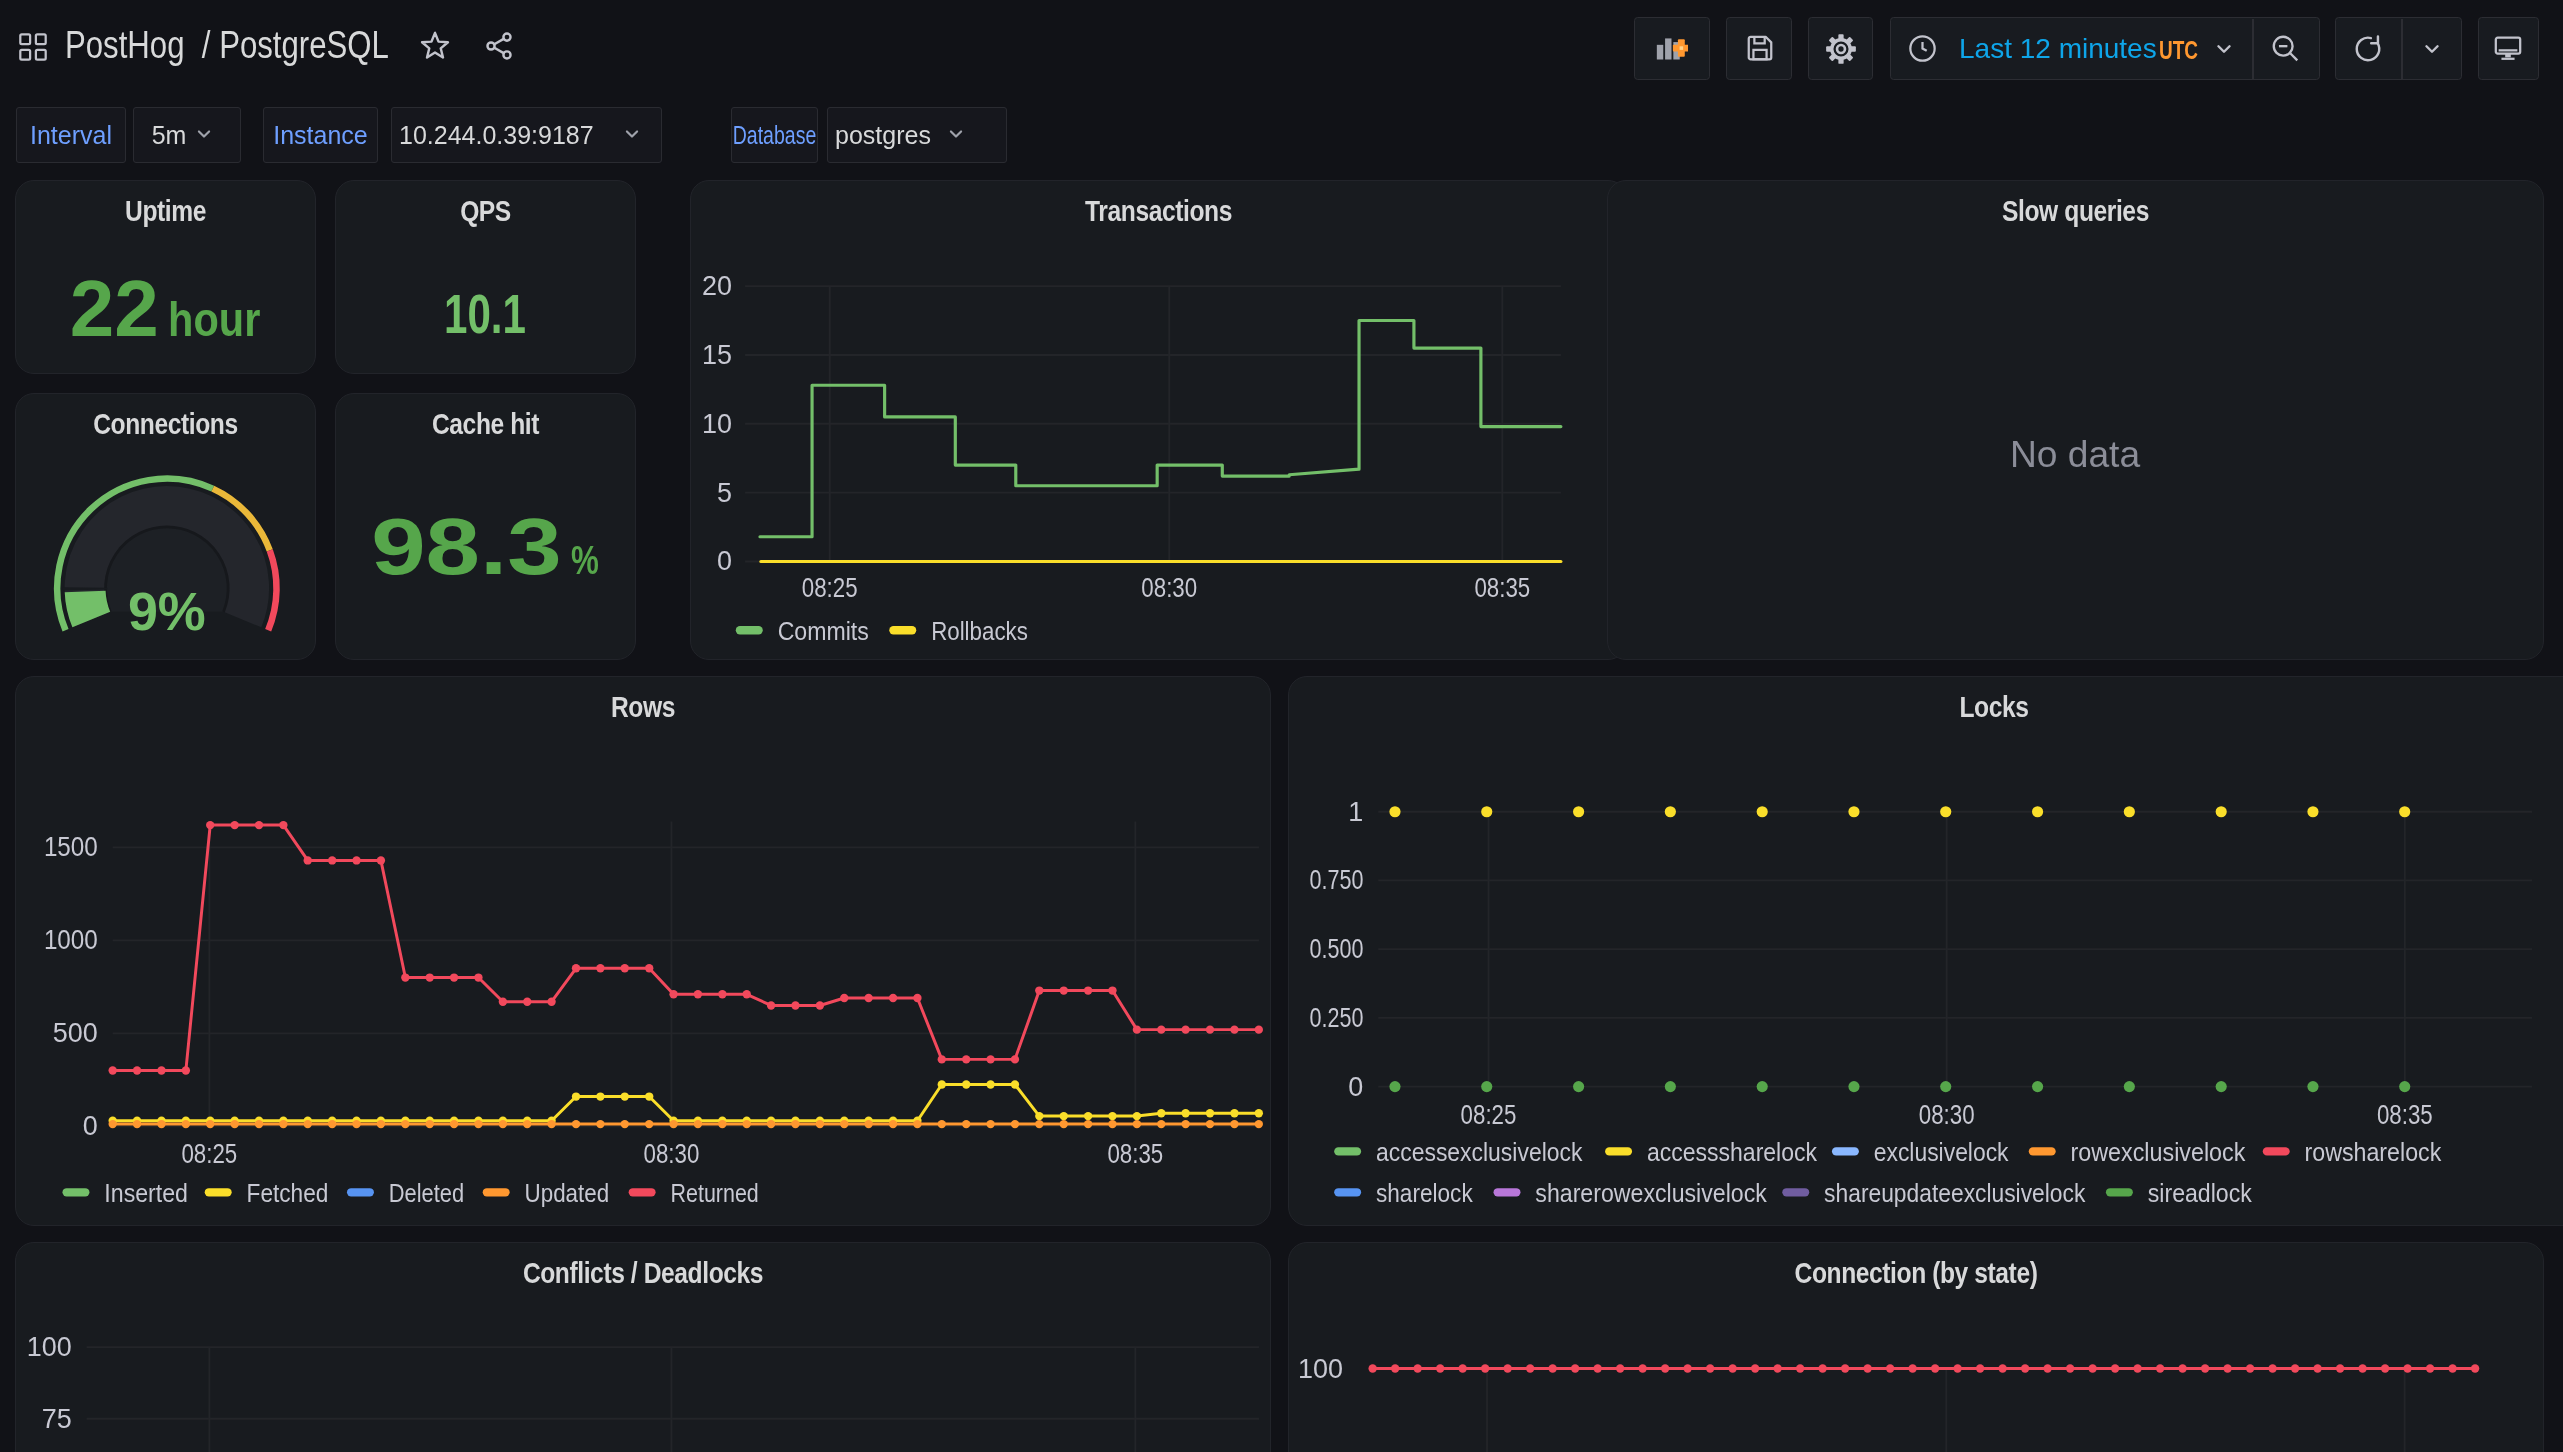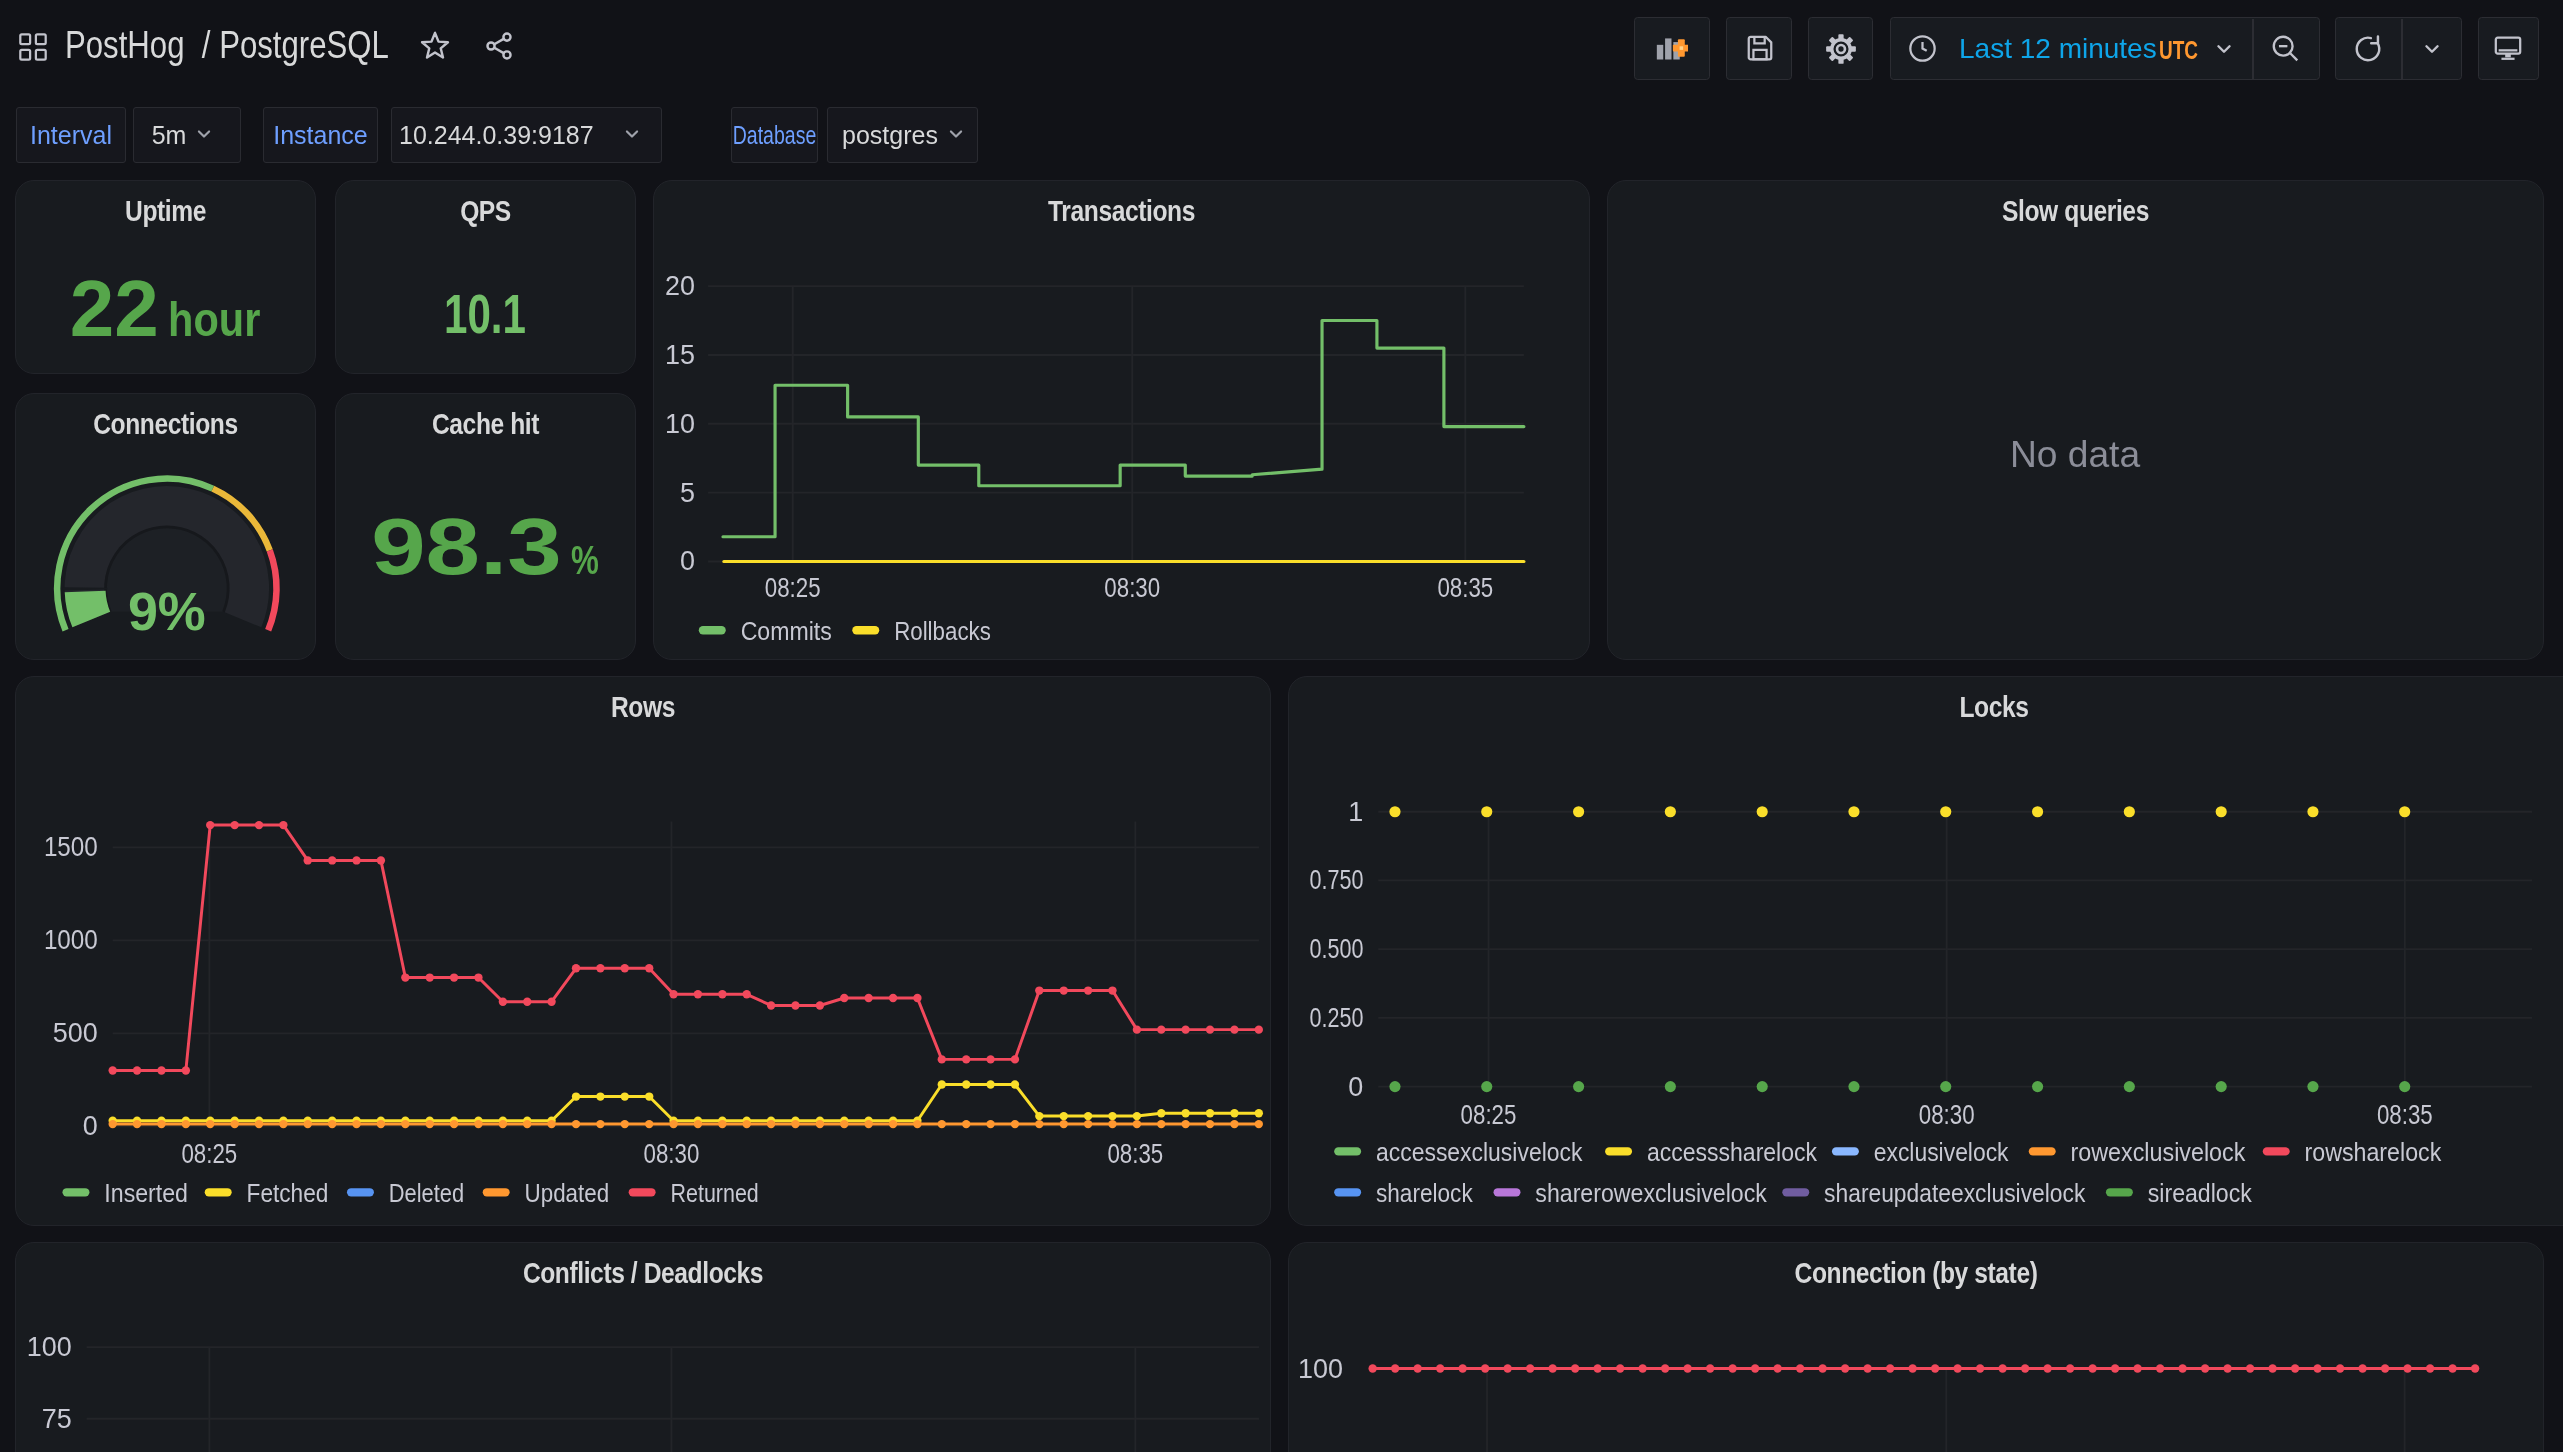--- a/index.html
+++ b/index.html
@@ -94,21 +94,21 @@
     <path d="M7 10 l6 6 6-6" stroke-linecap="round" stroke-linejoin="round"></path>
   </svg>
 <div class="vbox vlbl" style="left:263px;width:115px">Instance</div>
 <div class="vbox" style="left:391px;width:271px;justify-content:flex-start;padding-left:7px">10.244.0.39:9187</div>
 <svg style="position:absolute;left:621px;top:123px" width="22" height="22" viewBox="0 0 26 26" fill="none" stroke="#9fa2ab" stroke-width="2.6">
     <path d="M7 10 l6 6 6-6" stroke-linecap="round" stroke-linejoin="round"></path>
   </svg>
 <div class="vbox vlbl" style="left:731px;width:87px">
     <span style="transform:scaleX(0.78);display:inline-block">Database</span>
   </div>
-<div class="vbox" style="left:827px;width:151px;justify-content:flex-start;padding-left:14px">postgres</div>
+<div class="vbox" style="left:827px;width:180px;justify-content:flex-start;padding-left:7px">postgres</div>
 <svg style="position:absolute;left:945px;top:123px" width="22" height="22" viewBox="0 0 26 26" fill="none" stroke="#9fa2ab" stroke-width="2.6">
     <path d="M7 10 l6 6 6-6" stroke-linecap="round" stroke-linejoin="round"></path>
   </svg>
 <div class="panel" style="left:15px;top:180px;width:301px;height:194px"><div class="ptitle">Uptime</div><svg width="298" height="191" viewBox="0 0 320 205" font-family="Liberation Sans, sans-serif">
       <text x="160.0" y="166" text-anchor="middle" font-weight="700"><tspan fill="#56a64b" font-size="86">22</tspan><tspan fill="#56a64b" font-size="52" dx="10" textLength="99" lengthAdjust="spacingAndGlyphs">hour</tspan></text>
     </svg></div>
 <div class="panel" style="left:335px;top:180px;width:301px;height:194px"><div class="ptitle">QPS</div><svg width="298" height="191" viewBox="0 0 320 205" font-family="Liberation Sans, sans-serif">
       <text x="160.0" y="163" text-anchor="middle" font-weight="700" fill="#73bf69" font-size="60" textLength="88" lengthAdjust="spacingAndGlyphs">10.1</text>
     </svg></div>
 <div class="panel" style="left:15px;top:393px;width:301px;height:267px"><div class="ptitle">Connections</div><svg width="298" height="263" viewBox="0 0 320 283" font-family="Liberation Sans, sans-serif">
@@ -118,21 +118,21 @@
       <path d="M 80.70 242.68 A 88 88 0 0 1 74.07 212.45" fill="none" stroke="#73bf69" stroke-width="44" stroke-linecap="butt"></path>
       <path d="M 74.02 210.92 A 88 88 0 0 1 74.00 208.16" fill="none" stroke="#181b1f" stroke-width="48" stroke-linecap="butt"></path>
       <path d="M 52.98 254.16 A 118 118 0 0 1 211.40 101.84" fill="none" stroke="#73bf69" stroke-width="7" stroke-linecap="butt"></path>
       <path d="M 211.40 101.84 A 118 118 0 0 1 272.71 168.16" fill="none" stroke="#eab839" stroke-width="7" stroke-linecap="butt"></path>
       <path d="M 272.71 168.16 A 118 118 0 0 1 271.02 254.16" fill="none" stroke="#f2495c" stroke-width="7" stroke-linecap="butt"></path>
       <text x="162.0" y="254" fill="#73bf69" font-size="58" font-weight="700" text-anchor="middle" font-family="Liberation Sans, sans-serif">9%</text>
     </svg></div>
 <div class="panel" style="left:335px;top:393px;width:301px;height:267px"><div class="ptitle">Cache hit</div><svg width="298" height="263" viewBox="0 0 320 283" font-family="Liberation Sans, sans-serif">
       <text x="160.0" y="194" text-anchor="middle" font-weight="700"><tspan fill="#56a64b" font-size="86" textLength="205" lengthAdjust="spacingAndGlyphs">98.3</tspan><tspan fill="#56a64b" font-size="44" dx="10" textLength="30" lengthAdjust="spacingAndGlyphs">%</tspan></text>
     </svg></div>
-<div class="panel" style="left:653px;top:180px;width:937px;height:480px"><div class="ptitle">Transactions</div><svg width="937" height="480" viewBox="0 0 1007 516" font-family="Liberation Sans, sans-serif">
+<div class="panel" style="left:690px;top:180px;width:937px;height:480px"><div class="ptitle">Transactions</div><svg width="937" height="480" viewBox="0 0 1007 516" font-family="Liberation Sans, sans-serif">
       <line x1="58" y1="409.0" x2="935" y2="409.0" stroke="#232529" stroke-width="2"></line>
       <line x1="58" y1="335.0" x2="935" y2="335.0" stroke="#232529" stroke-width="2"></line>
       <line x1="58" y1="261.0" x2="935" y2="261.0" stroke="#232529" stroke-width="2"></line>
       <line x1="58" y1="187.0" x2="935" y2="187.0" stroke="#232529" stroke-width="2"></line>
       <line x1="58" y1="113.0" x2="935" y2="113.0" stroke="#232529" stroke-width="2"></line>
       <line x1="149" y1="113" x2="149" y2="409.0" stroke="#232529" stroke-width="2"></line>
       <line x1="514" y1="113" x2="514" y2="409.0" stroke="#232529" stroke-width="2"></line>
       <line x1="872" y1="113" x2="872" y2="409.0" stroke="#232529" stroke-width="2"></line>
       <text x="44" y="409.0" fill="#c8c9d3" font-size="29" text-anchor="end" dominant-baseline="central">0</text>
       <text x="44" y="335.0" fill="#c8c9d3" font-size="29" text-anchor="end" dominant-baseline="central">5</text>

